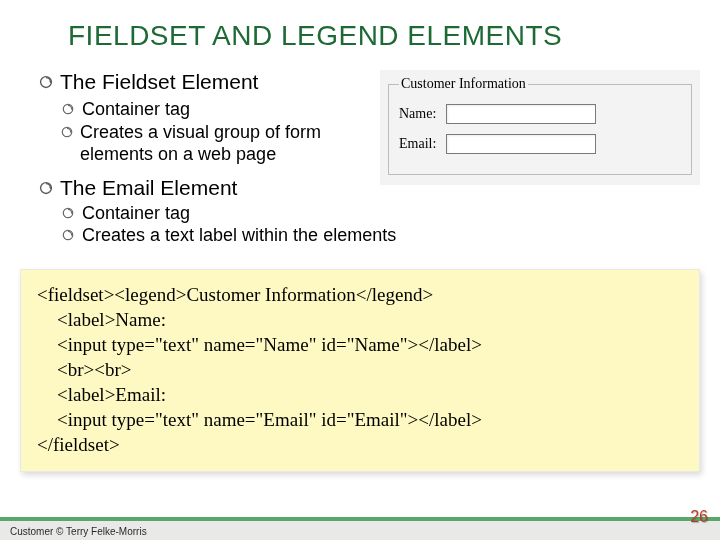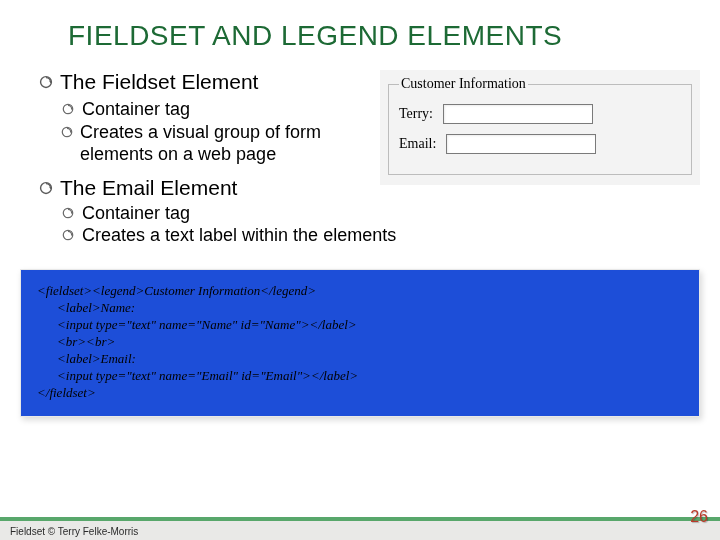--- a/index.html
+++ b/index.html
@@ -73,29 +73,28 @@
     border: 1px solid #7a7a7a;
     background: #fff;
     padding: 1px 4px;
     box-shadow: inset 1px 1px 2px rgba(0,0,0,0.08);
     font-size: 13px;
     vertical-align: middle;
   }
 
   .code-block {
     margin: 22px 20px 0 20px;
-    background: #1d4ed8;
+    background: #fef9c3;
     border: 1px solid #e8e8e8;
     box-shadow: 2px 3px 6px rgba(0,0,0,0.15);
     padding: 12px 16px 14px 16px;
     font-family: "Times New Roman", Times, serif;
-    font-size: 13px;
+    font-size: 19px;
     line-height: 1.32;
     color: #000;
-    font-style: italic;
   }
   .code-block .indent { padding-left: 20px; display: block; }
 
   .footer {
     position: absolute;
     left: 0; right: 0; bottom: 0;
     height: 42px;
   }
   .foot-bar {
     position: absolute;
@@ -173,21 +172,21 @@
             </svg>
         </span>
         <span>The Email Element</span>
       </div>
     </div>
 
     <div class="demo-box">
       <fieldset class="demo-fieldset">
         <legend class="demo-legend">Customer Information</legend>
         <div class="demo-row">
-          <label>Terry:</label>
+          <label>Name:</label>
           <input type="text" value="" style="">
         </div>
         <div class="demo-row">
           <label>Email:</label>
           <input type="text" value="" style="">
         </div>
       </fieldset>
     </div>
   </div>
 
@@ -221,15 +220,15 @@
   <span class="indent">&lt;input type="text" name="Name" id="Name"&gt;&lt;/label&gt;</span>
   <span class="indent">&lt;br&gt;&lt;br&gt;</span>
   <span class="indent">&lt;label&gt;Email:</span>
   <span class="indent">&lt;input type="text" name="Email" id="Email"&gt;&lt;/label&gt;</span>
   <span>&lt;/fieldset&gt;</span>
 </div>
 
 <div class="footer">
   <div class="foot-bar"></div>
   <div class="foot-bg"></div>
-  <div class="copyright">Fieldset © Terry Felke-Morris</div>
+  <div class="copyright">Customer © Terry Felke-Morris</div>
   <div class="page-num">26</div>
 </div>
 
 </body></html>

